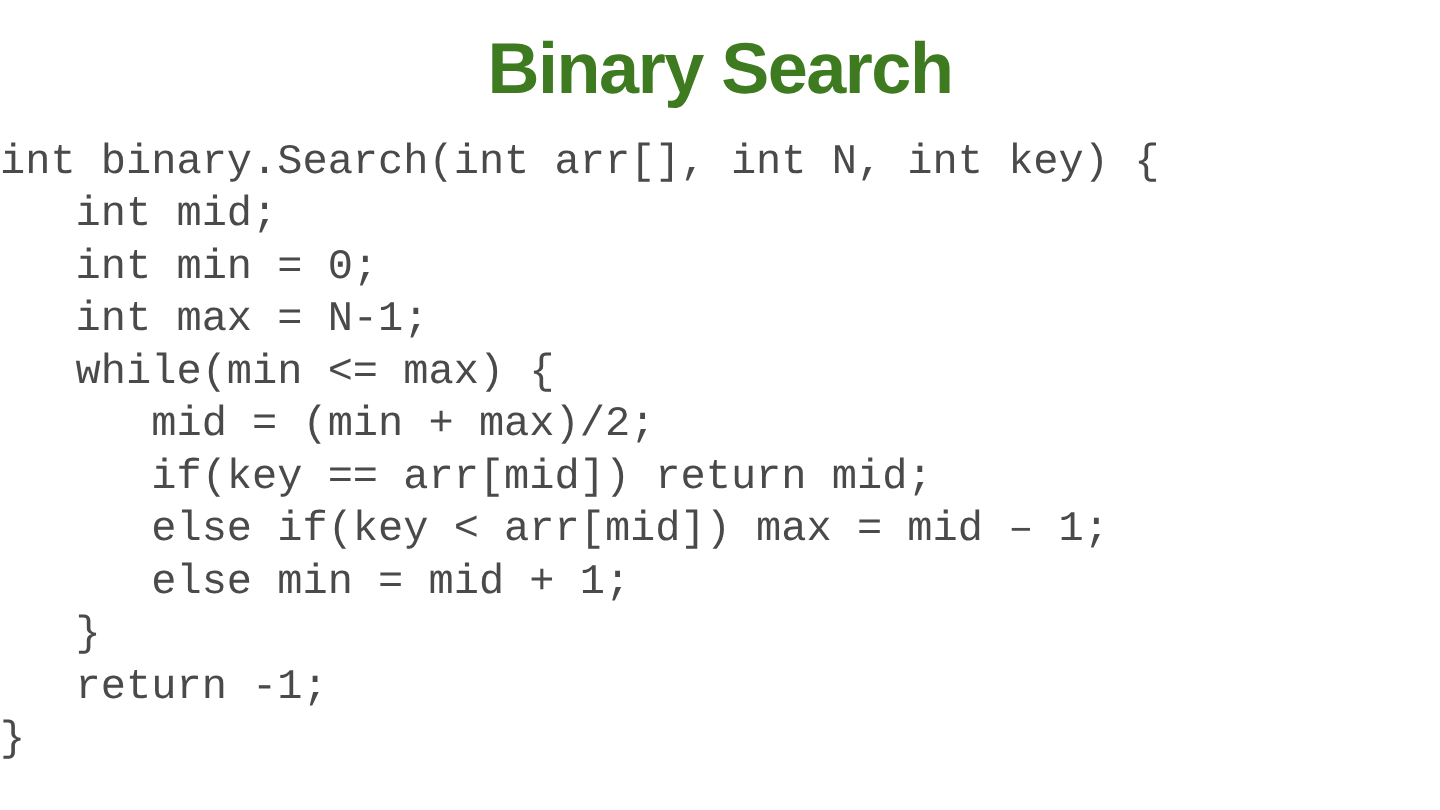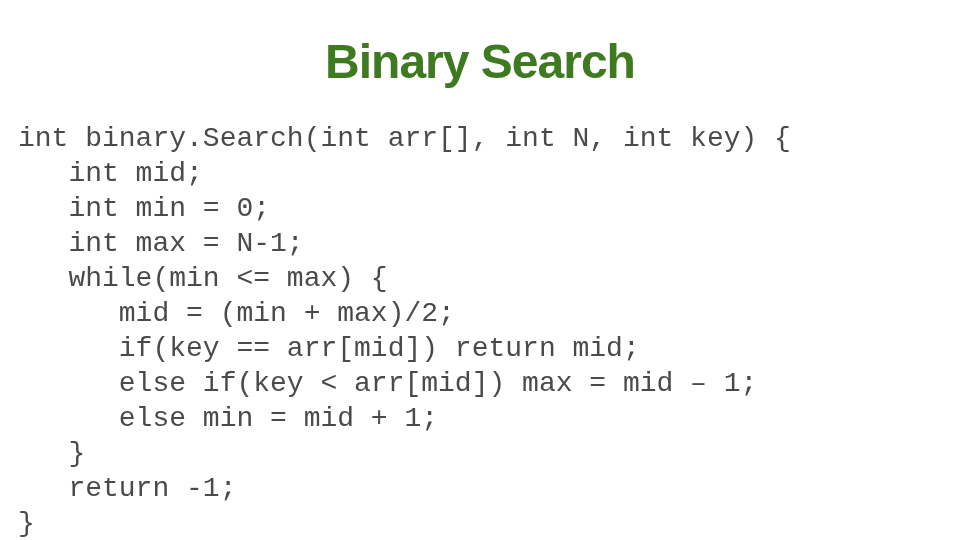--- a/index.html
+++ b/index.html
@@ -15,32 +15,31 @@
     width: 960px;
     height: 540px;
     position: relative;
     box-sizing: border-box;
   }
   .title {
     text-align: center;
     font-size: 48px;
     font-weight: 700;
     color: #3e7a1f;
-    margin: 16px;
+    margin: 1px;
     padding-top: 18px;
     padding-bottom: 10px;
     letter-spacing: -1px;
   }
   .code {
     font-family: "Courier New", Courier, monospace;
     font-size: 28px;
     line-height: 1.25;
     color: #4a4a4a;
     white-space: pre;
-    padding-left: 18px;
     padding-top: 6px;
     font-weight: 400;
   }
 </style>
 </head>
 <body>
 
 <div class="slide">
   <h1 class="title">Binary Search</h1>
   <div class="code"><span>int binary.Search(int arr[], int N, int key) {</span>

